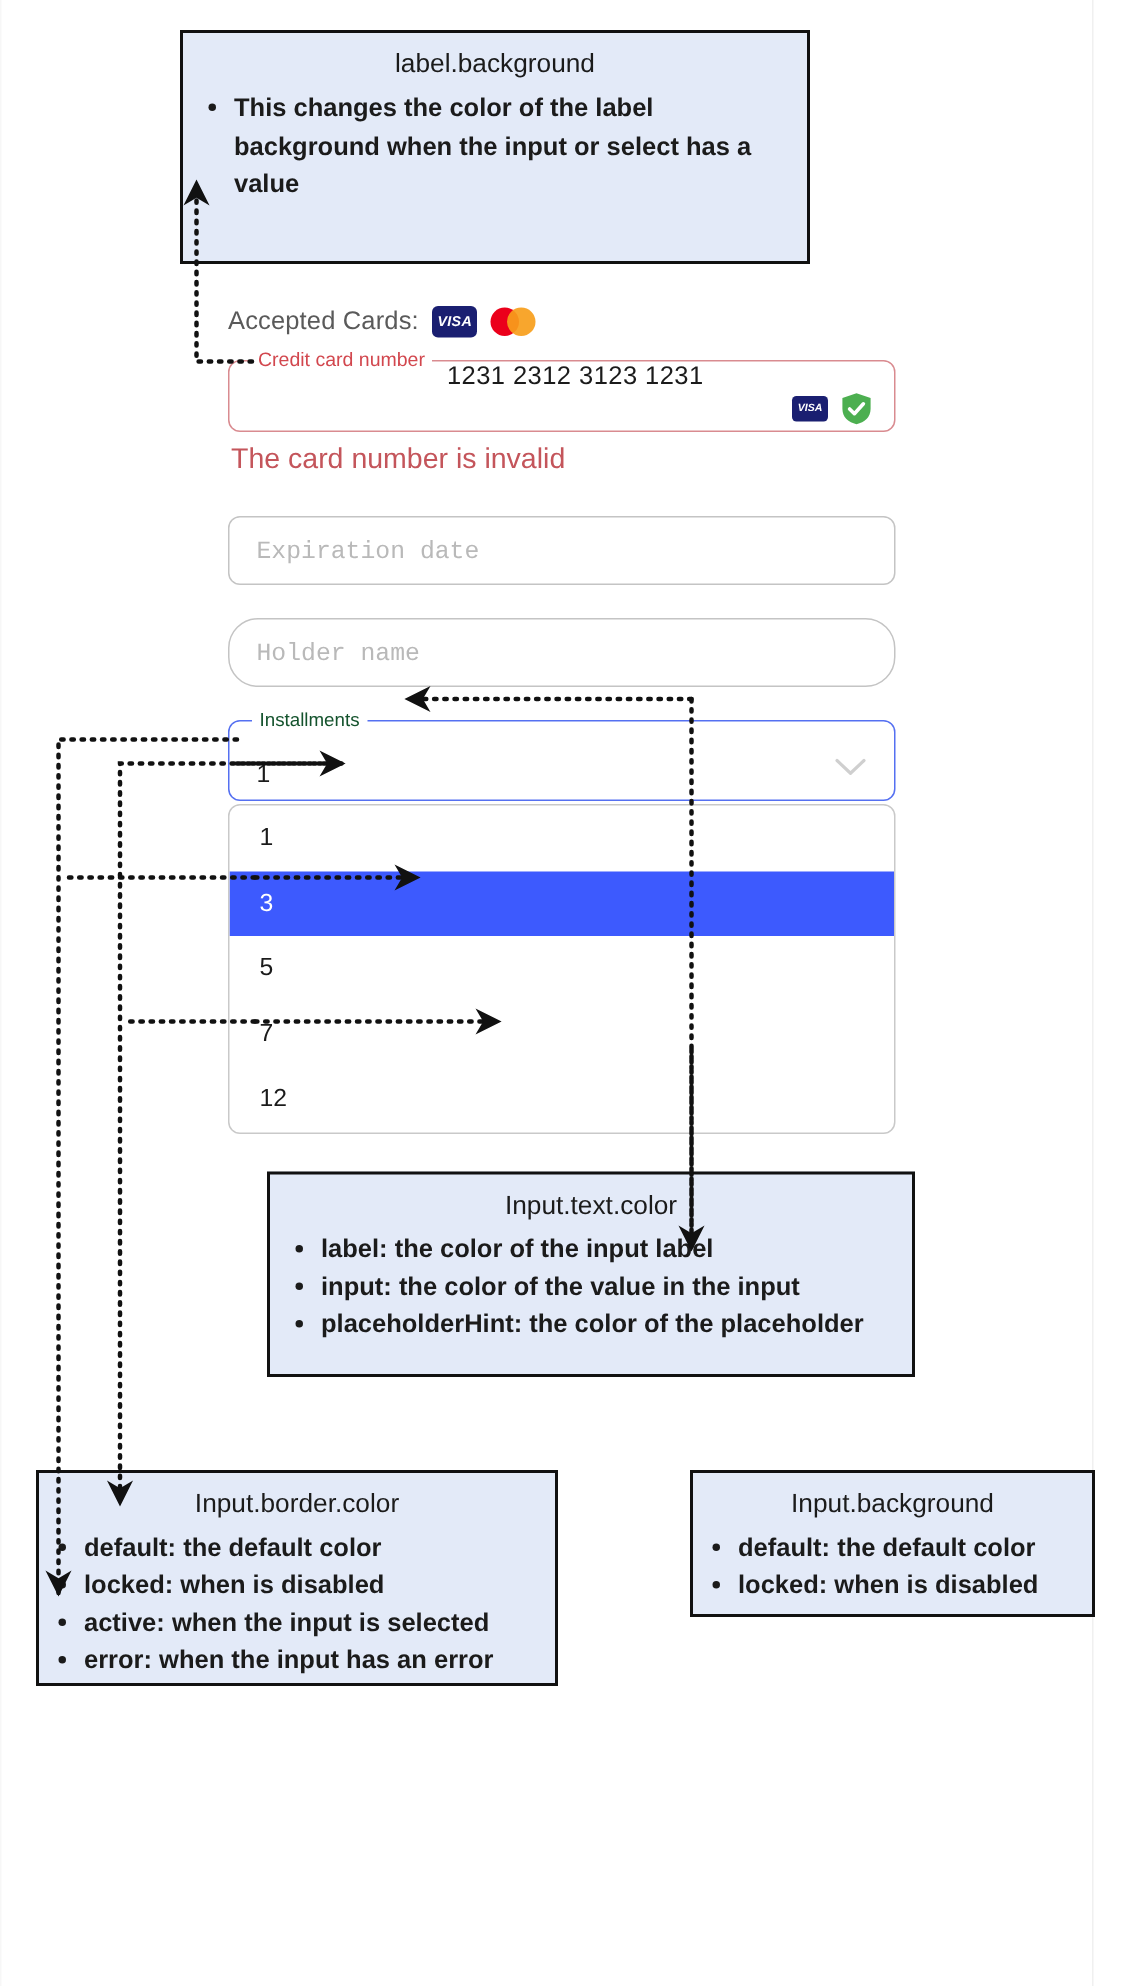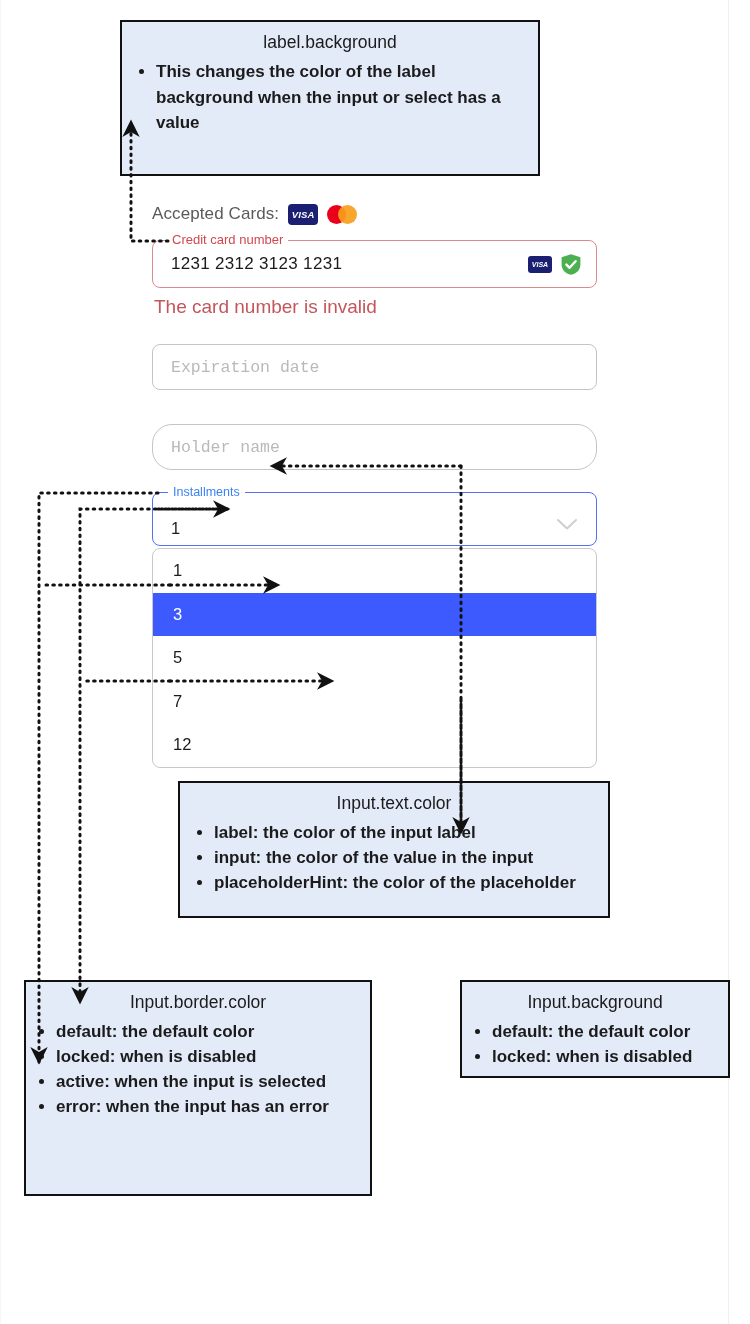--- a/index.html
+++ b/index.html
@@ -81,39 +81,39 @@
     font-size:16.5px;color:#b9b9b9;padding-left:18px;font-family:Liberation Mono, monospace;
   }
   .field .val{font-size:17px;color:#1b1b1b;padding-left:18px;letter-spacing:.3px;}
   .field .legend{
     position:absolute;top:-9px;left:14px;
     background:#ffffff;padding:0 5px;
     font-size:13px;line-height:16px;
   }
 
   
-  #cc-field{border-color:#d98b90;border-width:1.4px;height:48px;margin-top:12px;}
+  #cc-field{border-color:#d98b90;border-width:1.4px;height:48px;margin-top:12px;flex-direction:column;}
   #cc-field .legend{color:#d2474e;}
   .cc-icons{margin-left:auto;display:flex;align-items:center;gap:8px;padding-right:14px;}
   .cc-visa{width:24px;height:17px;border-radius:3px;background:#1a1f71;display:flex;align-items:center;justify-content:center;}
   .cc-visa span{color:#fff;font-size:7px;font-weight:bold;font-style:italic;}
   .shield{width:22px;height:23px;position:relative;}
   .err-msg{font-size:19px;color:#c4555b;margin-top:8px;padding-left:2px;}
 
   .row2{display:flex;gap:16px;margin-top:26px;}
   .row2 .field{flex:1;}
-  #holder-field{margin-top:34px;border-radius:20px;}
+  #holder-field{margin-top:22px;border-radius:20px;}
 
   
   #inst-field{
     margin-top:22px;height:54px;
     border:1.6px solid #5570f1;border-radius:8px;
     align-items:flex-end;
   }
-  #inst-field .legend{color:#3b82f6;left:15px;top:-9px;font-size:12.5px;}
+  #inst-field .legend{color:#14532d;left:15px;top:-9px;font-size:12.5px;}
   #inst-field .val{padding-bottom:7px;font-size:16.5px;}
   .chev{margin-left:auto;padding-right:18px;padding-bottom:10px;}
 
   
   .dropdown{
     margin-top:2px;
     border:1.2px solid #c9c9c9;border-radius:8px;background:#fff;
     overflow:hidden;
   }
   .opt{
@@ -202,21 +202,21 @@
 
   <div class="callout" id="co-text-color" style="left:178px;top:781px;width:432px;height:137px;">
     <div class="c-title">Input.text.color</div>
     <ul class="tight">
       <li>label: the color of the input label</li>
       <li>input: the color of the value in the input</li>
       <li>placeholderHint: the color of the placeholder</li>
     </ul>
   </div>
 
-  <div class="callout" id="co-border-color" style="left:24px;top:980px;width:348px;height:216px;">
+  <div class="callout" id="co-border-color" style="left:24px;top:980px;width:348px;height:144px;">
     <div class="c-title">Input.border.color</div>
     <ul class="tight" style="padding-left:30px">
       <li>default: the default color</li>
       <li>locked: when is disabled</li>
       <li>active: when the input is selected</li>
       <li>error: when the input has an error</li>
     </ul>
   </div>
 
   <div class="callout" id="co-input-bg" style="left:460px;top:980px;width:270px;height:98px;">

